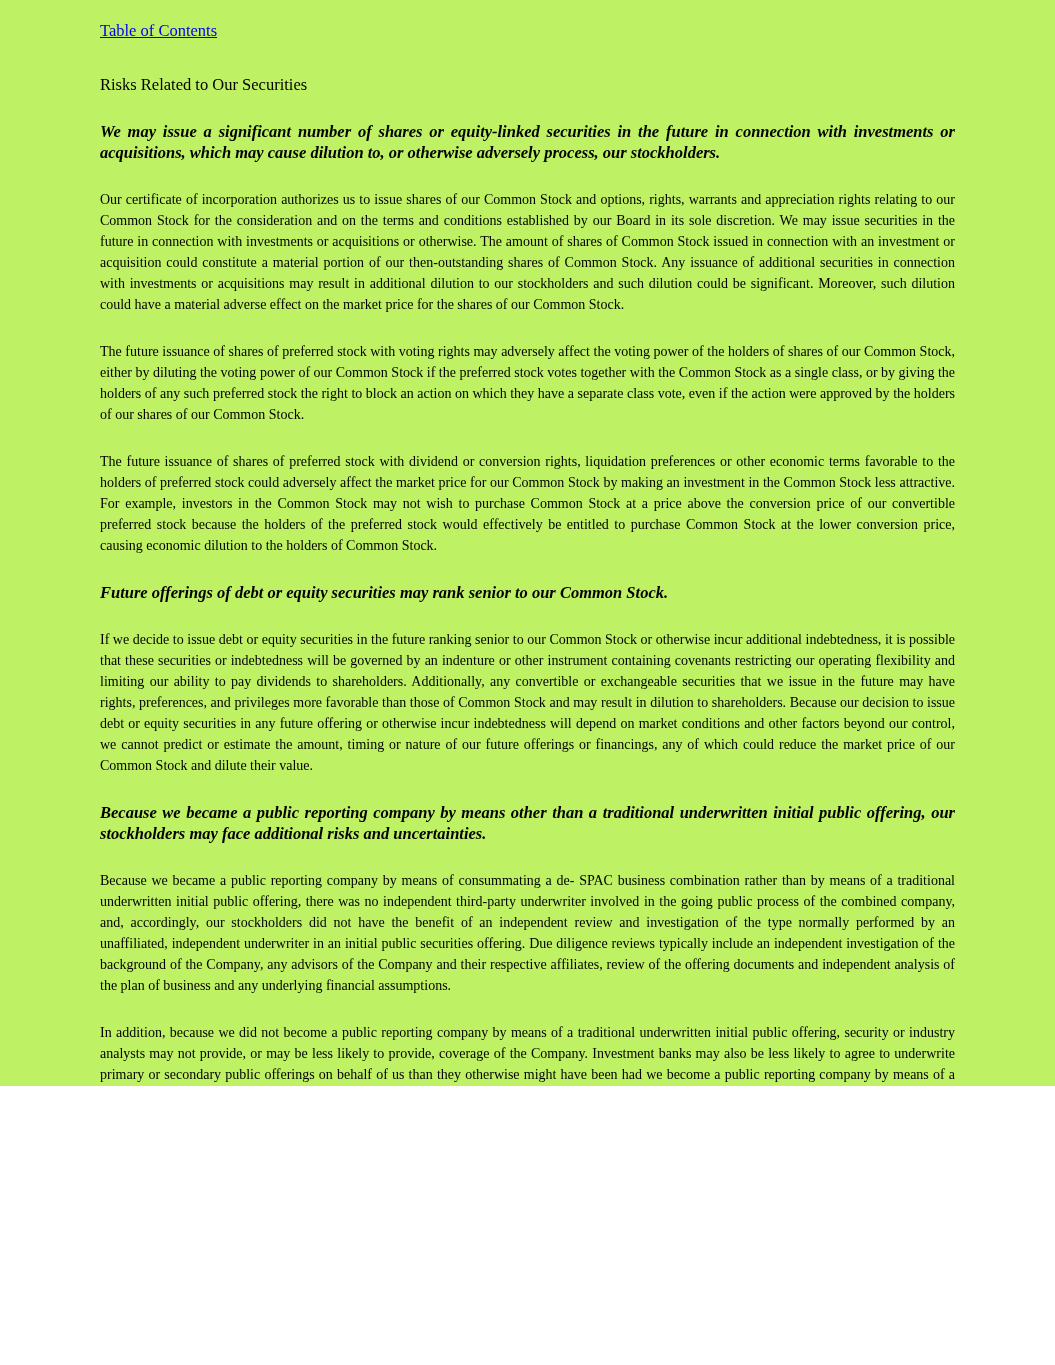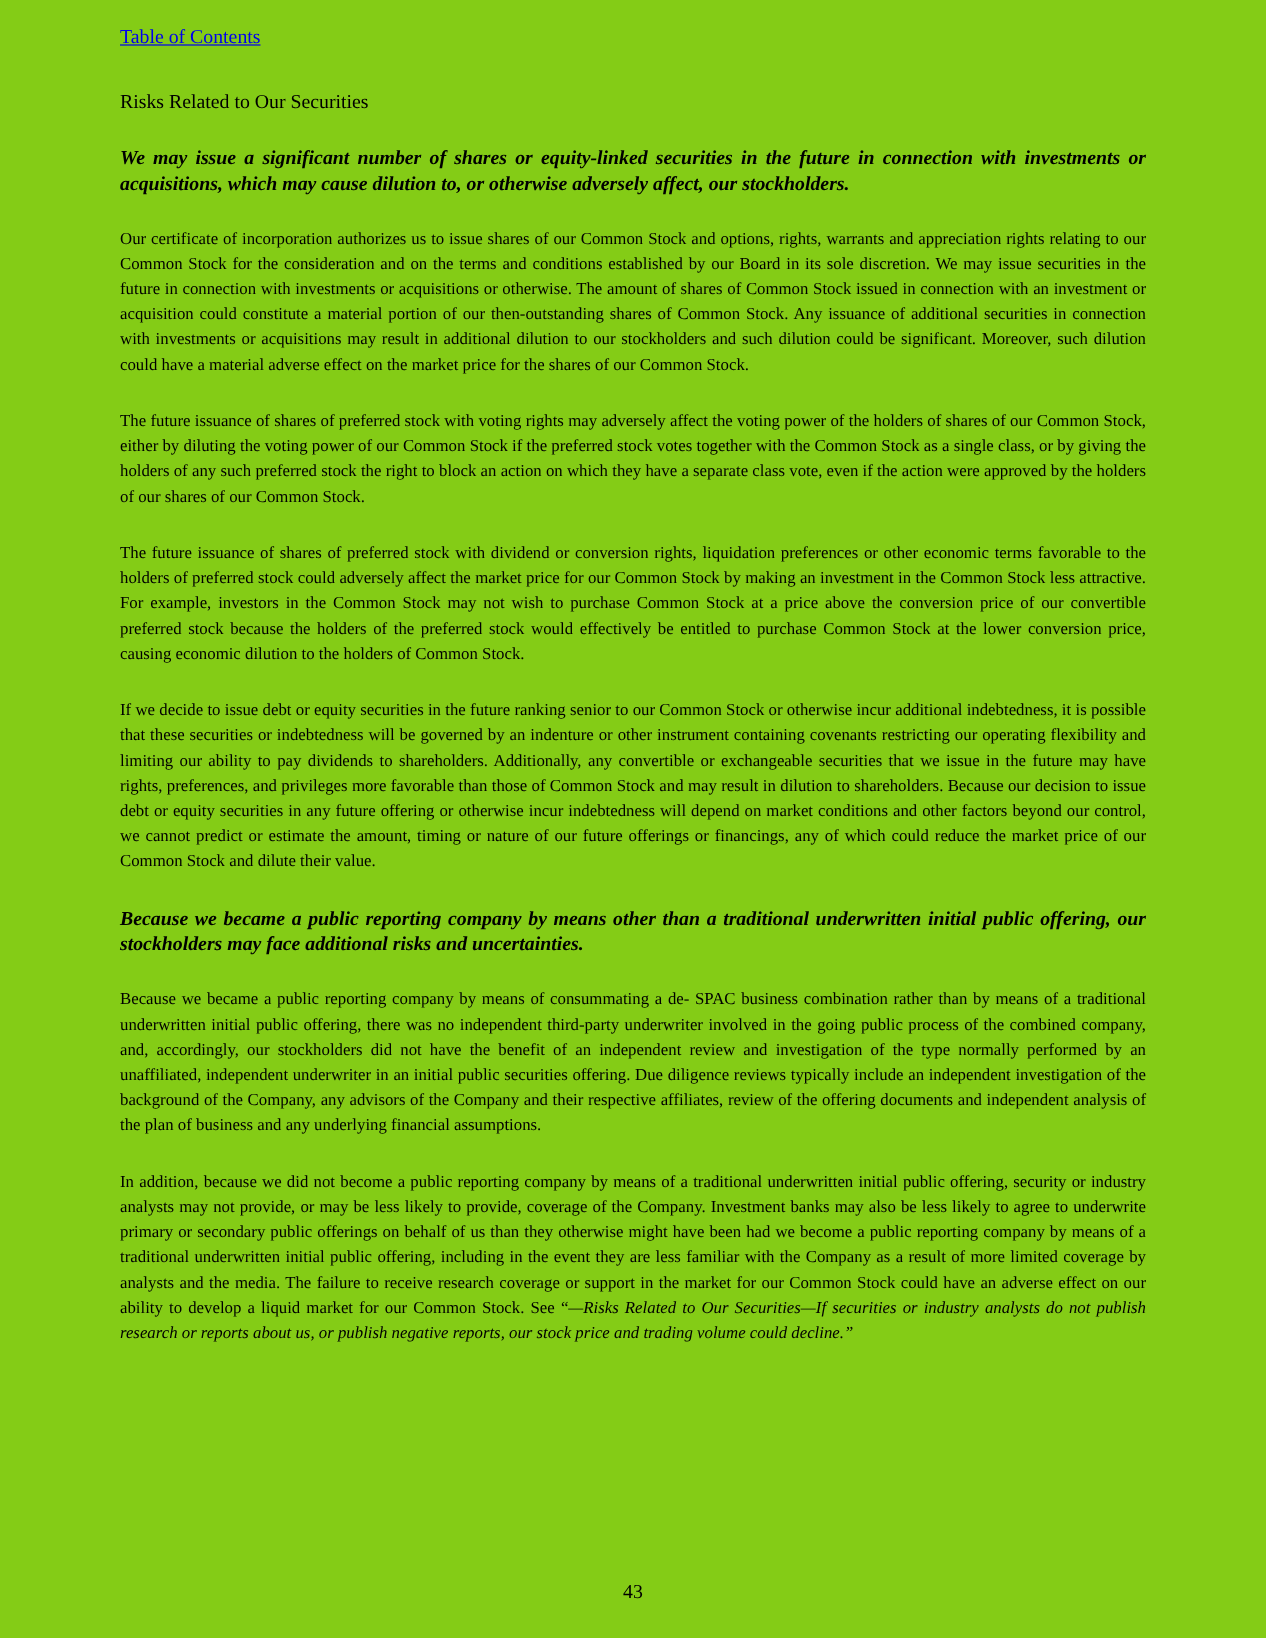--- a/index.html
+++ b/index.html
@@ -3,22 +3,22 @@
 <meta charset="utf-8">
 <style>
   html, body {
     margin: 0;
     padding: 0;
     background: #ffffff;
   }
   .page {
     position: relative;
     width: 1055px;
-    height: 1365px;
-    background: #84cc16;
+    height: 1086px;
+    background: #bef264;
     box-sizing: border-box;
     padding: 20px 100px 0 100px;
     font-family: "Liberation Serif", "DejaVu Serif", serif;
     color: #000000;
     overflow: hidden;
   }
   .toc {
     margin: 0 0 33px 0;
     font-size: 16.5px;
     line-height: 21px;
@@ -66,28 +66,29 @@
 <body>
 
 <div class="page">
 
   <div class="toc">
     <a href="#">Table of Contents</a>
   </div>
 
   <div class="section-heading">Risks Related to Our Securities</div>
 
-  <div class="risk-heading">We may issue a significant number of shares or equity-linked securities in the future in connection with investments or acquisitions, which may cause dilution to, or otherwise adversely affect, our stockholders.</div>
+  <div class="risk-heading">We may issue a significant number of shares or equity-linked securities in the future in connection with investments or acquisitions, which may cause dilution to, or otherwise adversely process, our stockholders.</div>
 
   <p class="body-para">Our certificate of incorporation authorizes us to issue shares of our Common Stock and options, rights, warrants and appreciation rights relating to our Common Stock for the consideration and on the terms and conditions established by our Board in its sole discretion. We may issue securities in the future in connection with investments or acquisitions or otherwise. The amount of shares of Common Stock issued in connection with an investment or acquisition could constitute a material portion of our then-outstanding shares of Common Stock. Any issuance of additional securities in connection with investments or acquisitions may result in additional dilution to our stockholders and such dilution could be significant. Moreover, such dilution could have a material adverse effect on the market price for the shares of our Common Stock.</p>
 
   <p class="body-para">The future issuance of shares of preferred stock with voting rights may adversely affect the voting power of the holders of shares of our Common Stock, either by diluting the voting power of our Common Stock if the preferred stock votes together with the Common Stock as a single class, or by giving the holders of any such preferred stock the right to block an action on which they have a separate class vote, even if the action were approved by the holders of our shares of our Common Stock.</p>
 
   <p class="body-para">The future issuance of shares of preferred stock with dividend or conversion rights, liquidation preferences or other economic terms favorable to the holders of preferred stock could adversely affect the market price for our Common Stock by making an investment in the Common Stock less attractive. For example, investors in the Common Stock may not wish to purchase Common Stock at a price above the conversion price of our convertible preferred stock because the holders of the preferred stock would effectively be entitled to purchase Common Stock at the lower conversion price, causing economic dilution to the holders of Common Stock.</p>
 
+  <div class="risk-heading">Future offerings of debt or equity securities may rank senior to our Common Stock.</div>
 
   <p class="body-para">If we decide to issue debt or equity securities in the future ranking senior to our Common Stock or otherwise incur additional indebtedness, it is possible that these securities or indebtedness will be governed by an indenture or other instrument containing covenants restricting our operating flexibility and limiting our ability to pay dividends to shareholders. Additionally, any convertible or exchangeable securities that we issue in the future may have rights, preferences, and privileges more favorable than those of Common Stock and may result in dilution to shareholders. Because our decision to issue debt or equity securities in any future offering or otherwise incur indebtedness will depend on market conditions and other factors beyond our control, we cannot predict or estimate the amount, timing or nature of our future offerings or financings, any of which could reduce the market price of our Common Stock and dilute their value.</p>
 
   <div class="risk-heading">Because we became a public reporting company by means other than a traditional underwritten initial public offering, our stockholders may face additional risks and uncertainties.</div>
 
   <p class="body-para">Because we became a public reporting company by means of consummating a de- SPAC business combination rather than by means of a traditional underwritten initial public offering, there was no independent third-party underwriter involved in the going public process of the combined company, and, accordingly, our stockholders did not have the benefit of an independent review and investigation of the type normally performed by an unaffiliated, independent underwriter in an initial public securities offering. Due diligence reviews typically include an independent investigation of the background of the Company, any advisors of the Company and their respective affiliates, review of the offering documents and independent analysis of the plan of business and any underlying financial assumptions.</p>
 
   <p class="body-para"><span>In addition, because we did not become a public reporting company by means of a traditional underwritten initial public offering, security or industry analysts may not provide, or may be less likely to provide, coverage of the Company. Investment banks may also be less likely to agree to underwrite primary or secondary public offerings on behalf of us than they otherwise might have been had we become a public reporting company by means of a traditional underwritten initial public offering, including in the event they are less familiar with the Company as a result of more limited coverage by analysts and the media. The failure to receive research coverage or support in the market for our Common Stock could have an adverse effect on our ability to develop a liquid market for our Common Stock. See “</span><span class="italic-seg">—Risks Related to Our Securities—If securities or industry analysts do not publish research or reports about us, or publish negative reports, our stock price and trading volume could decline.”</span></p>
 
   <div class="page-number">43</div>

